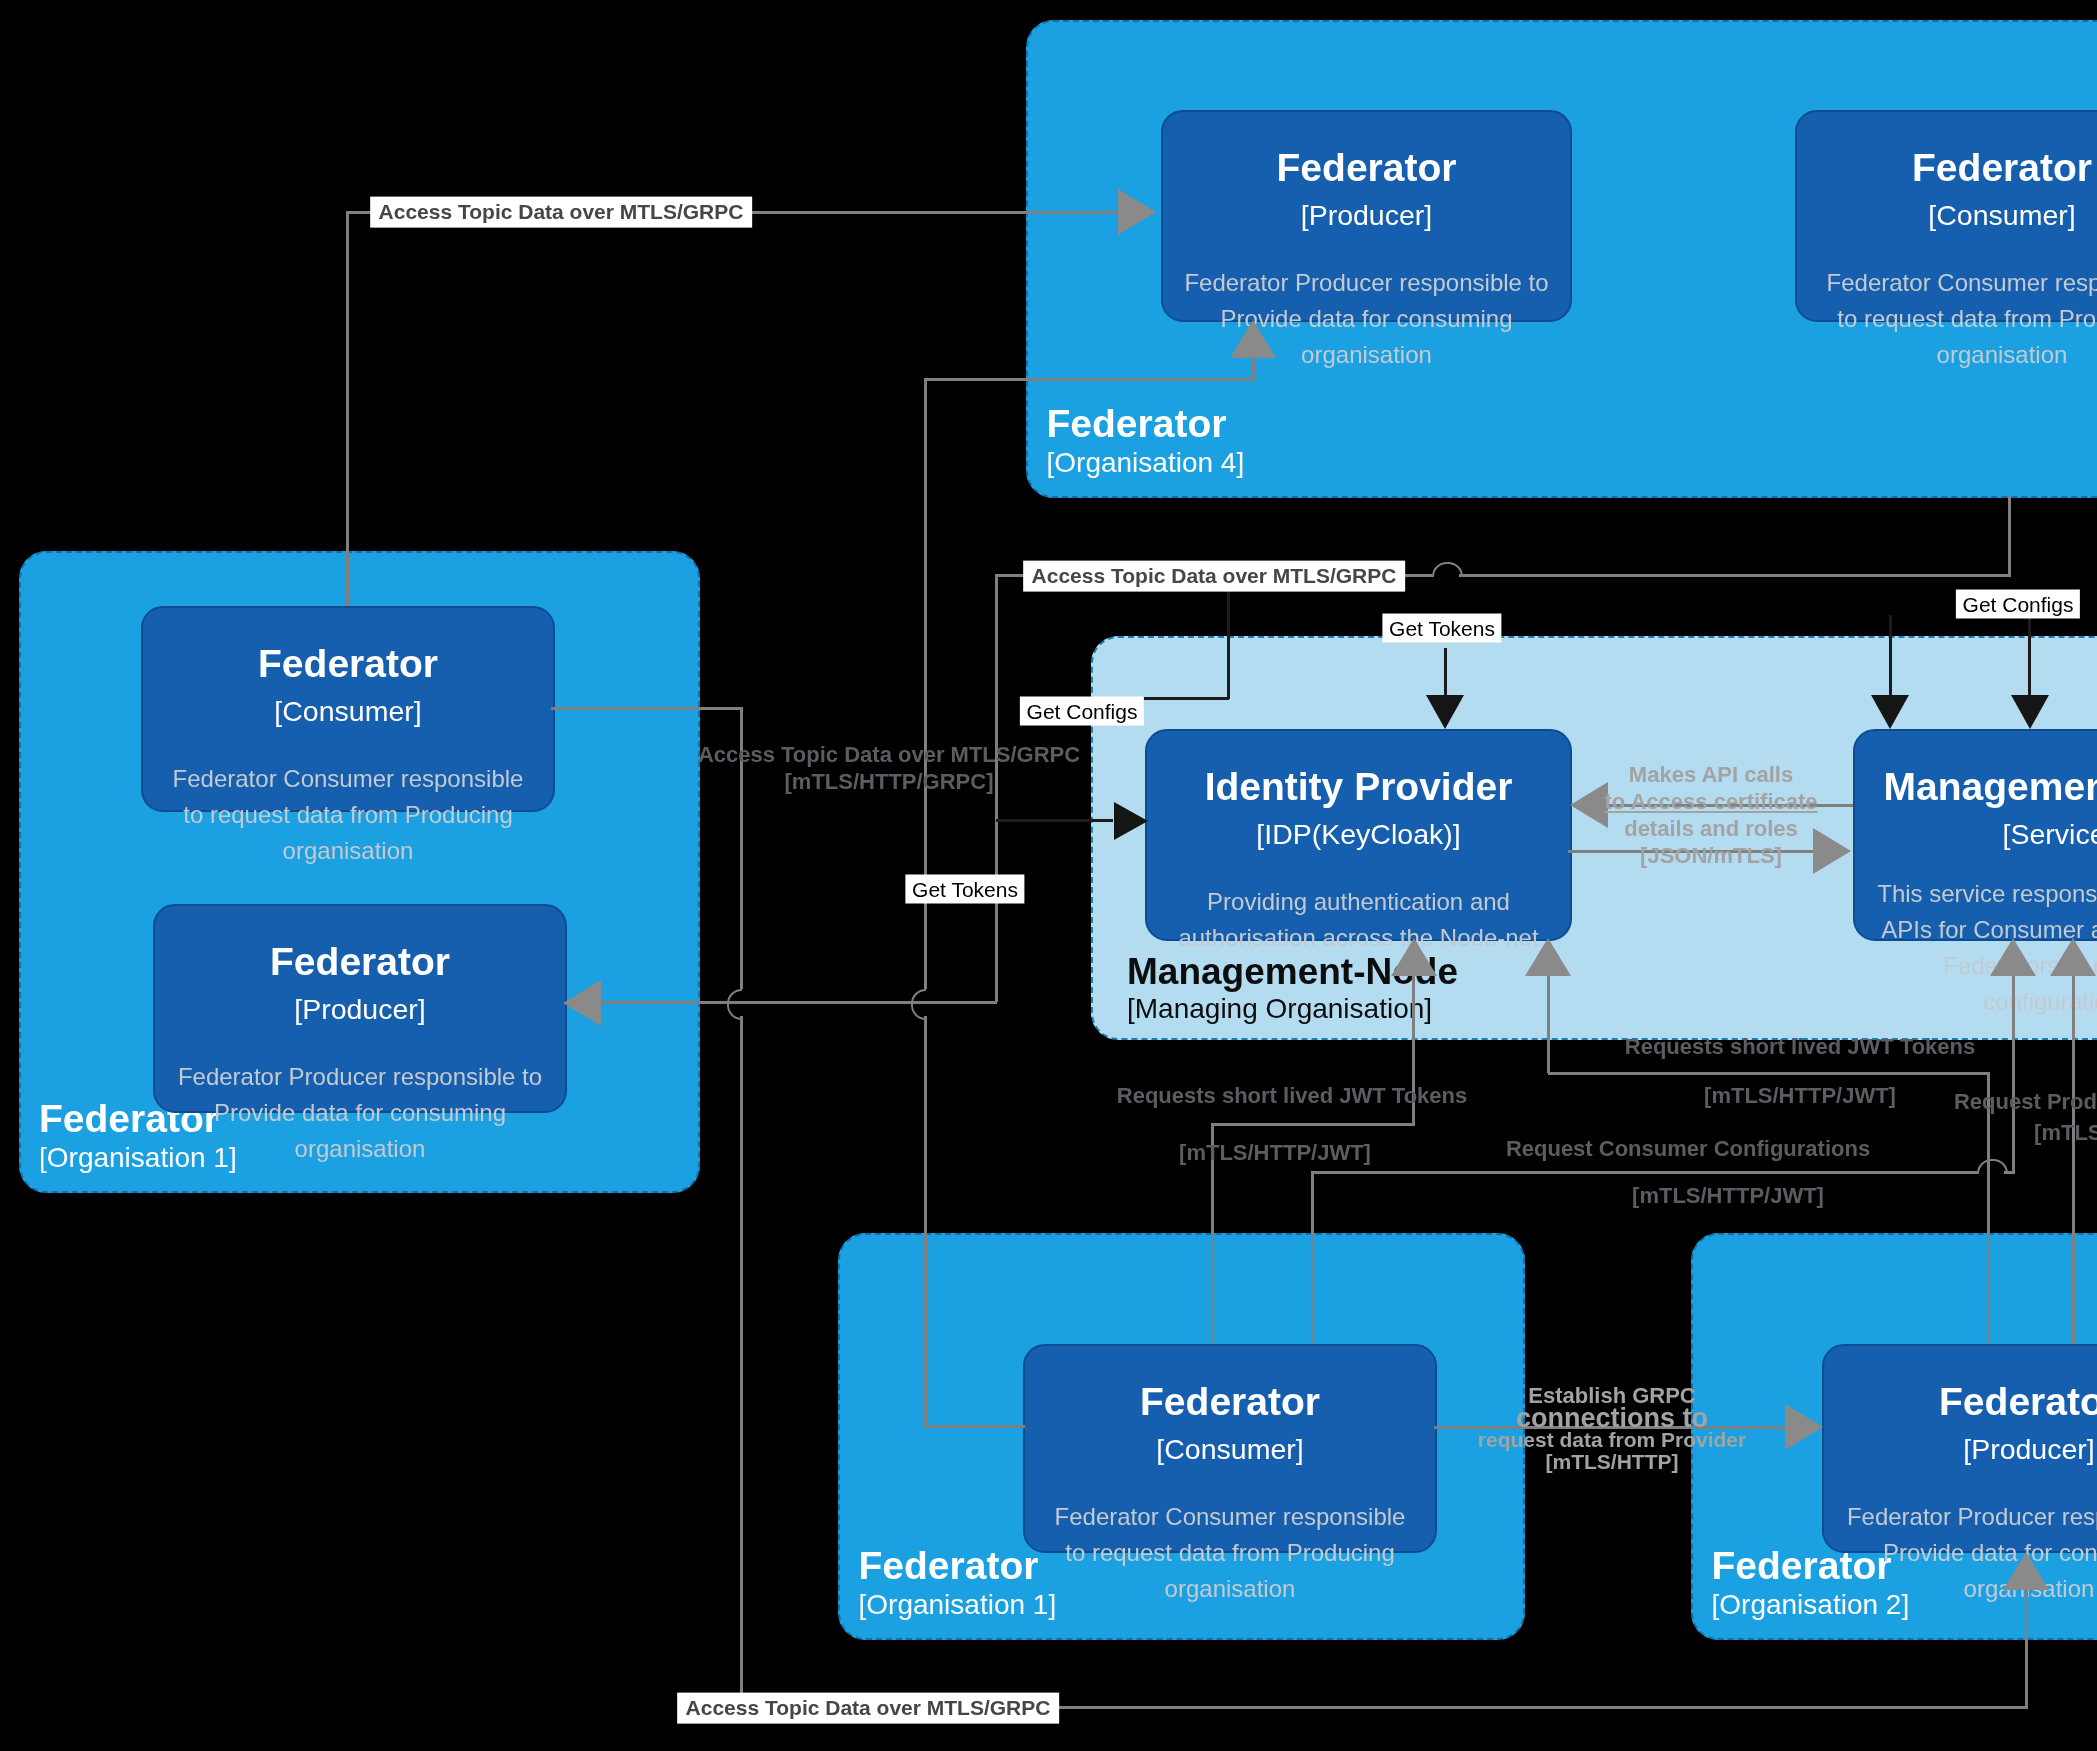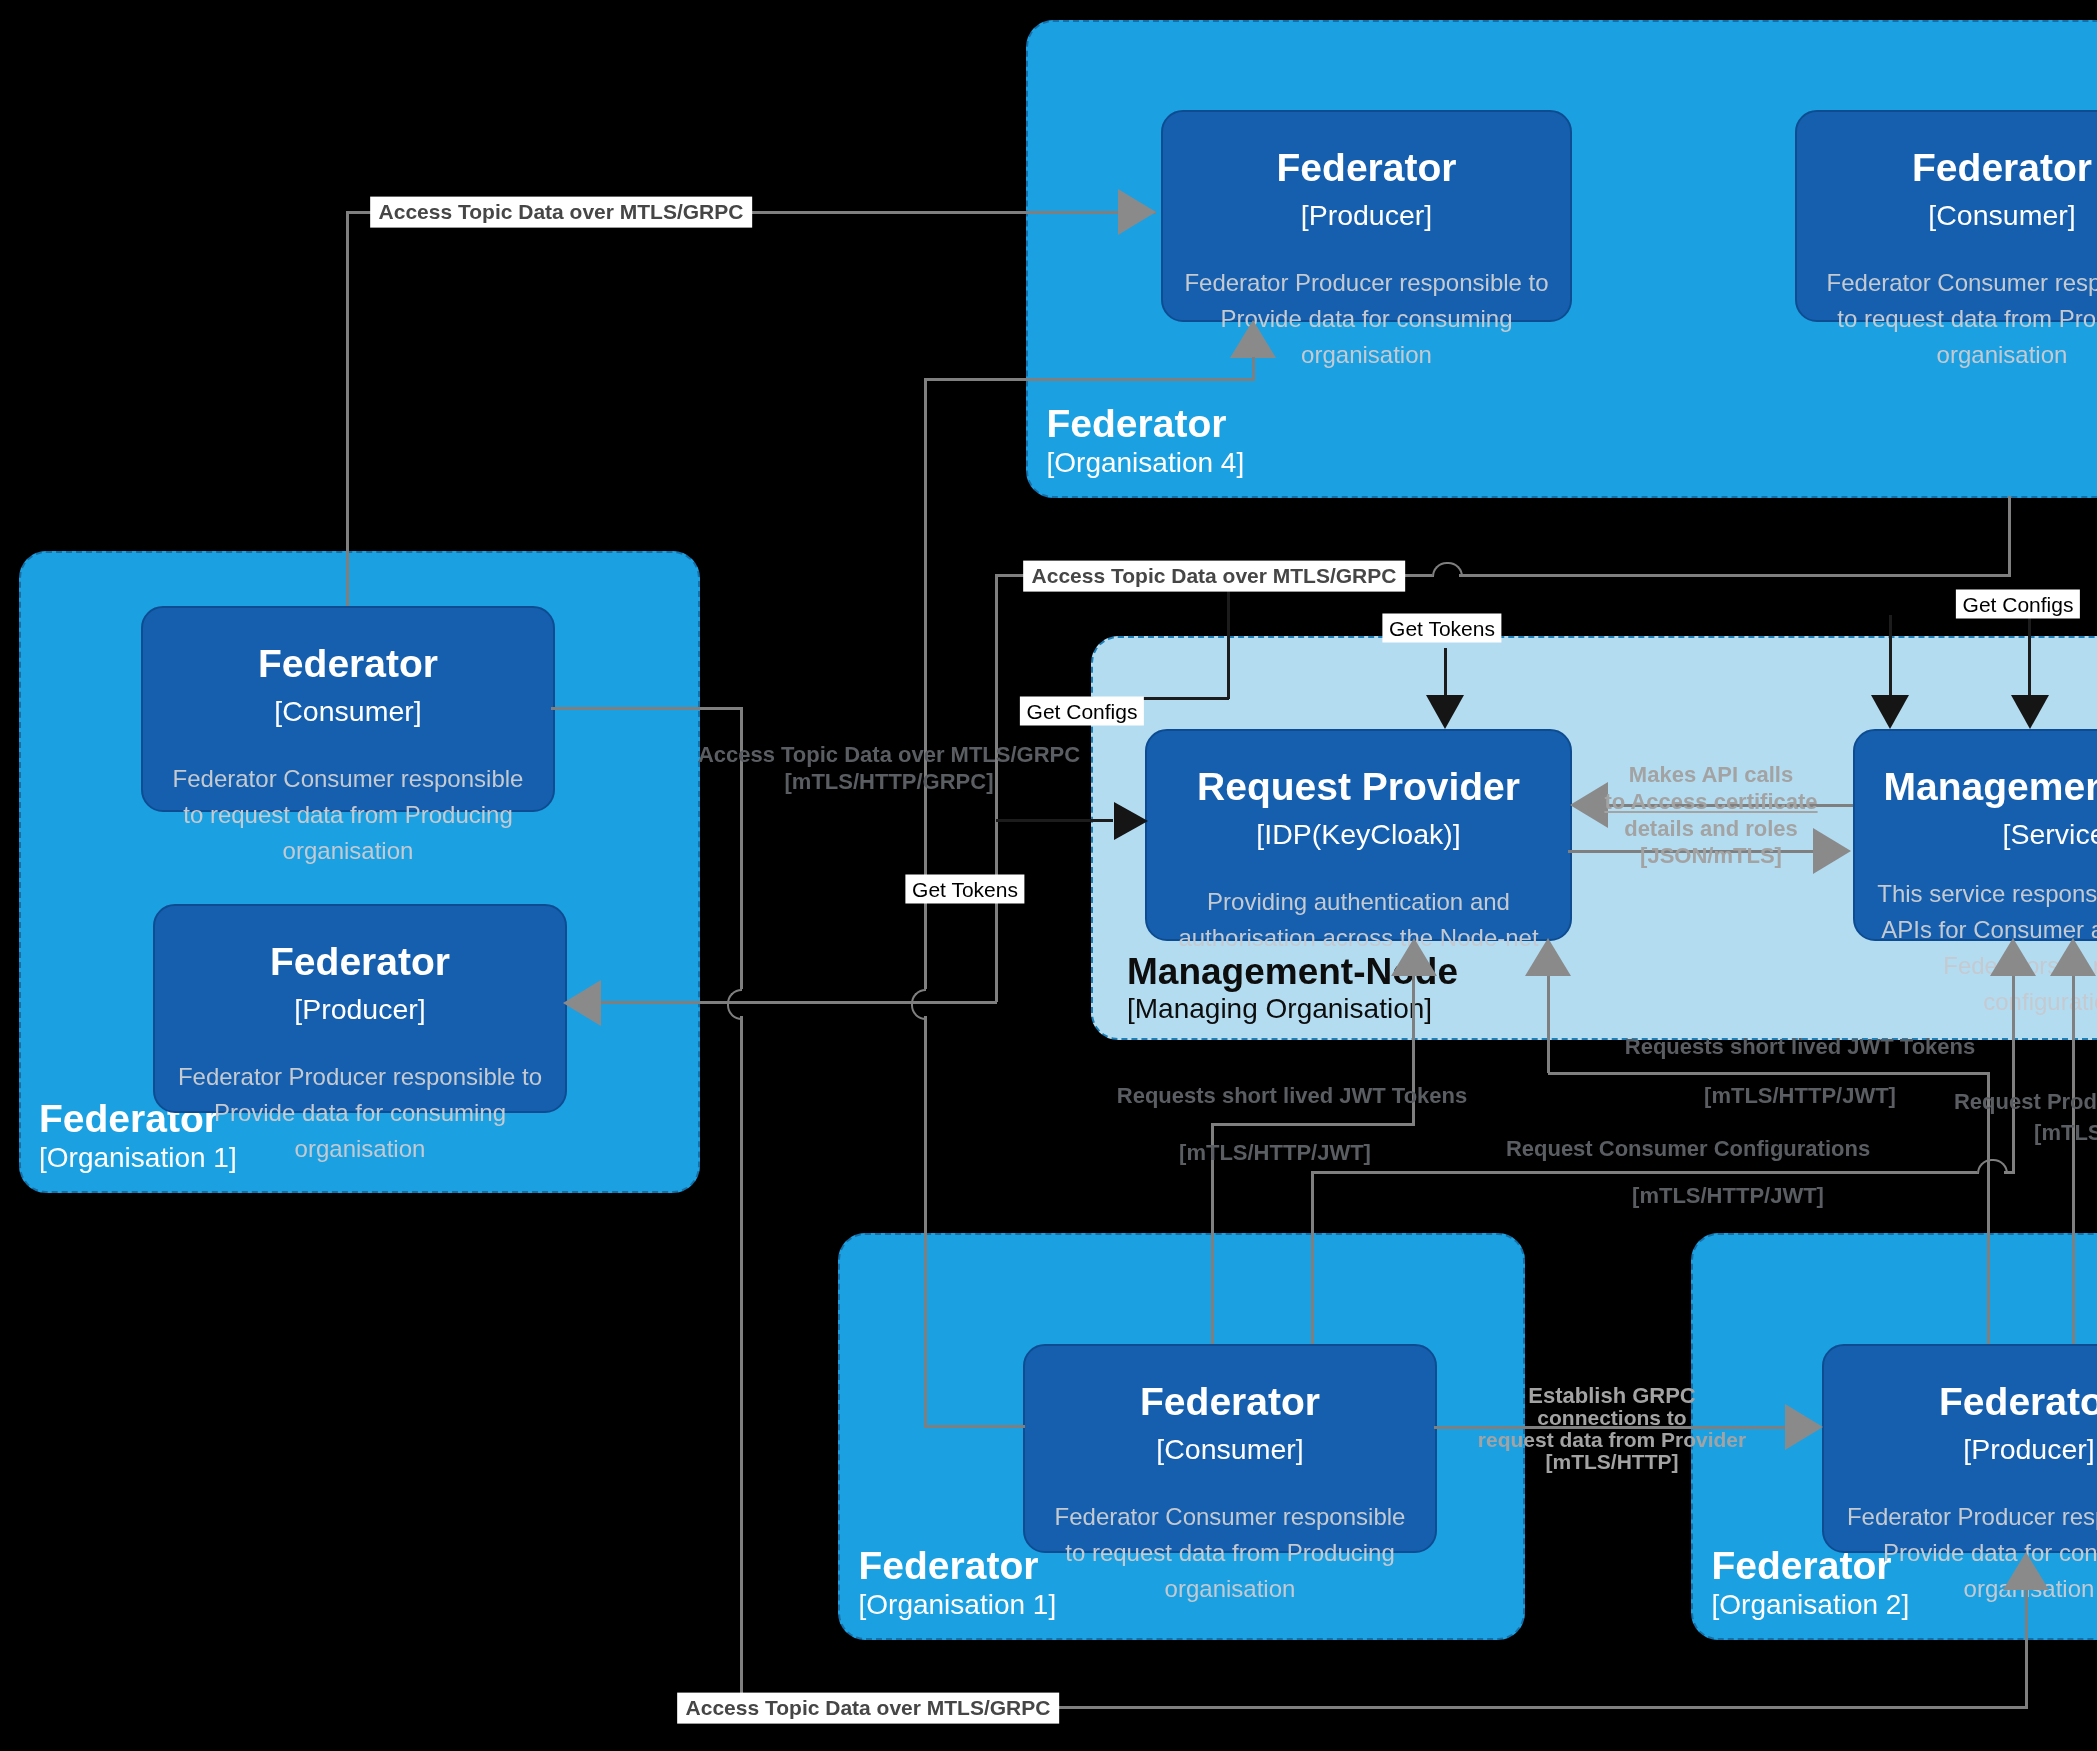--- a/index.html
+++ b/index.html
@@ -92,21 +92,21 @@
     <div class="b">Federator Consumer responsible to request data from Producing organisation</div>
   </div>
 
   <div class="node" style="left:153px;top:904px;width:410px;height:205px;">
     <div class="t">Federator</div>
     <div class="s">[Producer]</div>
     <div class="b">Federator Producer responsible to Provide data for consuming organisation</div>
   </div>
 
   <div class="node" style="left:1145px;top:729px;width:423px;height:208px;">
-    <div class="t">Request Provider</div>
+    <div class="t">Identity Provider</div>
     <div class="s">[IDP(KeyCloak)]</div>
     <div class="b">Providing authentication and authorisation across the Node-net</div>
   </div>
 
   <div class="node" style="left:1853px;top:729px;width:406px;height:208px;">
     <div class="t">Management-Node</div>
     <div class="s">[Service]</div>
     <div class="b" style="margin-top:25px;">This service responsible providing APIs for Consumer and Producer Federators to retrieve configurations</div>
   </div>
 
@@ -216,18 +216,18 @@
   <div class="lblg" style="left:1800px;top:1047px;">Requests short lived JWT Tokens</div>
   <div class="lblg" style="left:1800px;top:1096px;">[mTLS/HTTP/JWT]</div>
 
   <div class="lblg" style="left:1688px;top:1149px;">Request Consumer Configurations</div>
   <div class="lblg" style="left:1728px;top:1196px;">[mTLS/HTTP/JWT]</div>
 
   <div class="lblg" style="left:2130px;top:1102px;">Request Producer Configurations</div>
   <div class="lblg" style="left:2130px;top:1133px;">[mTLS/HTTP/JWT]</div>
 
   <div class="lbld" style="left:1612px;top:1396px;font-size:22px;">Establish GRPC</div>
-  <div class="lbld" style="left:1612px;top:1418px;font-size:21px;">connections to</div>
+  <div class="lbld" style="left:1612px;top:1418px;font-size:27px;">connections to</div>
   <div class="lbld" style="left:1612px;top:1440px;font-size:21px;">request data from Provider</div>
   <div class="lbld" style="left:1612px;top:1462px;font-size:21px;">[mTLS/HTTP]</div>
 
 </div>
 
 
 </body></html>

